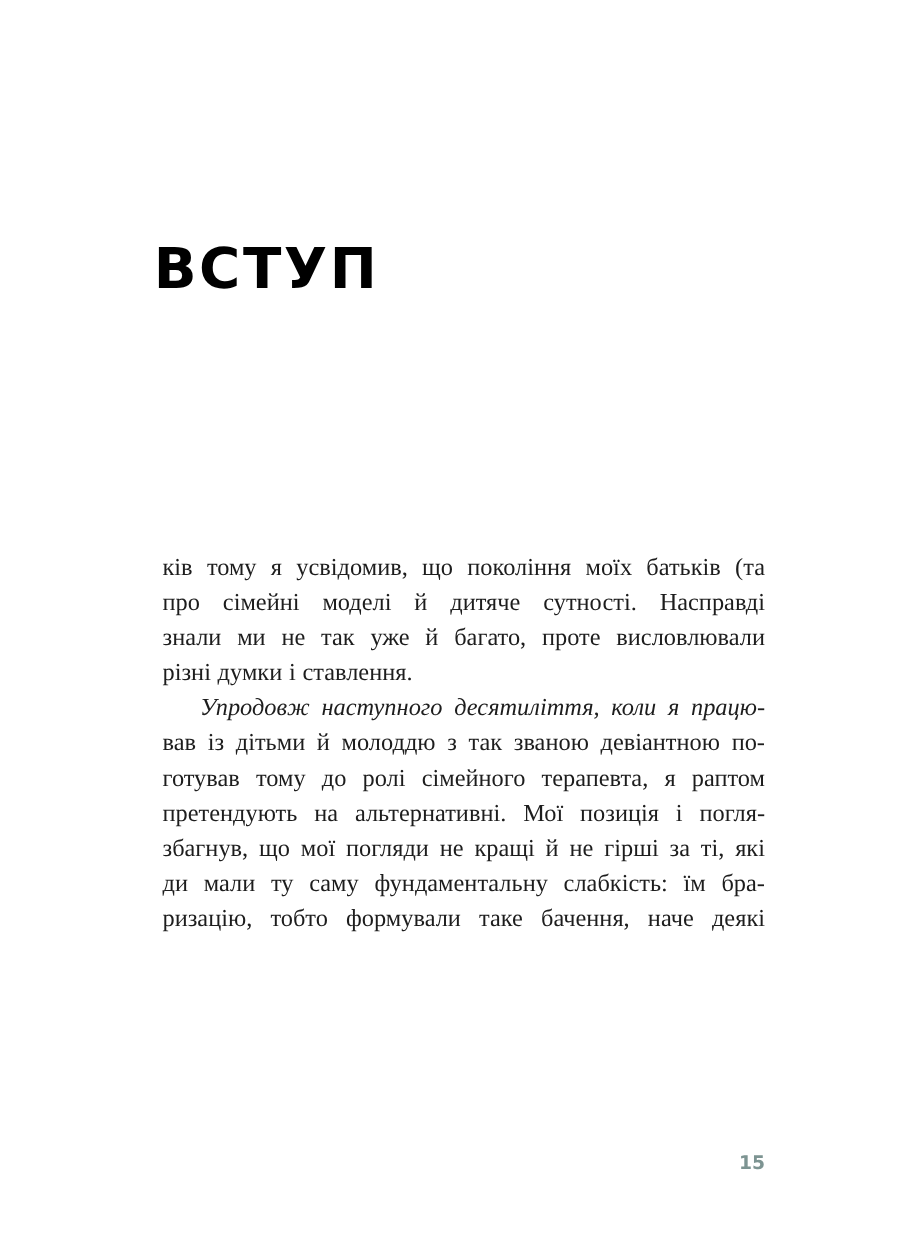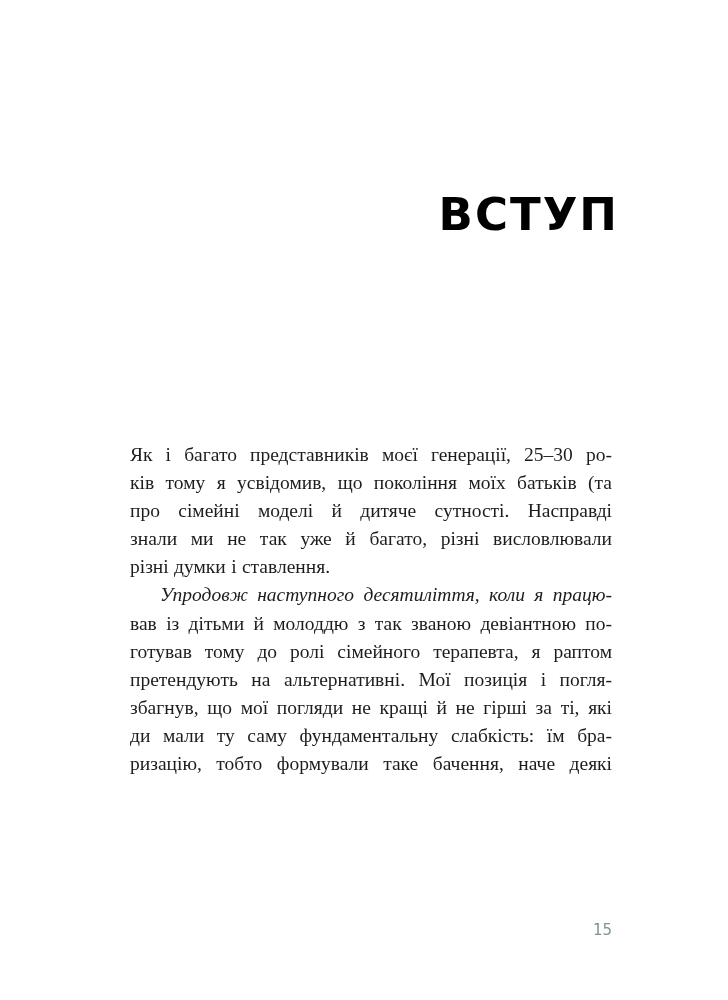--- a/index.html
+++ b/index.html
@@ -15,21 +15,21 @@
     font-family: "Liberation Serif", serif;
     color: #1d1d1d;
     overflow: hidden;
   }
   .chapter-title {
     position: absolute;
     top: 190px;
     left: 123px;
     width: 496px;
     margin: 0;
-    text-align: right;
+    text-align: left;
     font-family: "DejaVu Sans", sans-serif;
     font-weight: 900;
     font-size: 45px;
     line-height: 1.1;
     letter-spacing: 2px;
     color: #000000;
   }
   .text-block {
     position: absolute;
     top: 441px;
@@ -54,36 +54,35 @@
   .line.last-left {
     text-align-last: left;
   }
   .page-number {
     position: absolute;
     top: 921px;
     left: 130px;
     width: 482px;
     text-align: right;
     font-family: "DejaVu Sans", sans-serif;
-    font-weight: normal;
+    font-weight: bold;
     font-size: 15px;
   }
 </style>
 </head>
 <body>
 
 <div class="book-page">
   <h1 class="chapter-title">ВСТУП</h1>
 
   <div class="text-block" id="text-block">
       <div class="paragraph">
-        <div class="line">Як і багато представників моєї генерації, 25–30 ро-</div>
         <div class="line">ків тому я усвідомив, що покоління моїх батьків (та</div>
         <div class="line">про сімейні моделі й дитяче сутності. Насправді</div>
-        <div class="line">знали ми не так уже й багато, різні висловлювали</div>
+        <div class="line">знали ми не так уже й багато, проте висловлювали</div>
         <div class="line last-left">різні думки і ставлення.</div>
       </div>
       <div class="paragraph">
         <div class="line first-indented">Упродовж наступного десятиліття, коли я працю-</div>
         <div class="line">вав із дітьми й молоддю з так званою девіантною по-</div>
         <div class="line">готував тому до ролі сімейного терапевта, я раптом</div>
         <div class="line">претендують на альтернативні. Мої позиція і погля-</div>
         <div class="line">збагнув, що мої погляди не кращі й не гірші за ті, які</div>
         <div class="line">ди мали ту саму фундаментальну слабкість: їм бра-</div>
         <div class="line">ризацію, тобто формували таке бачення, наче деякі</div>

